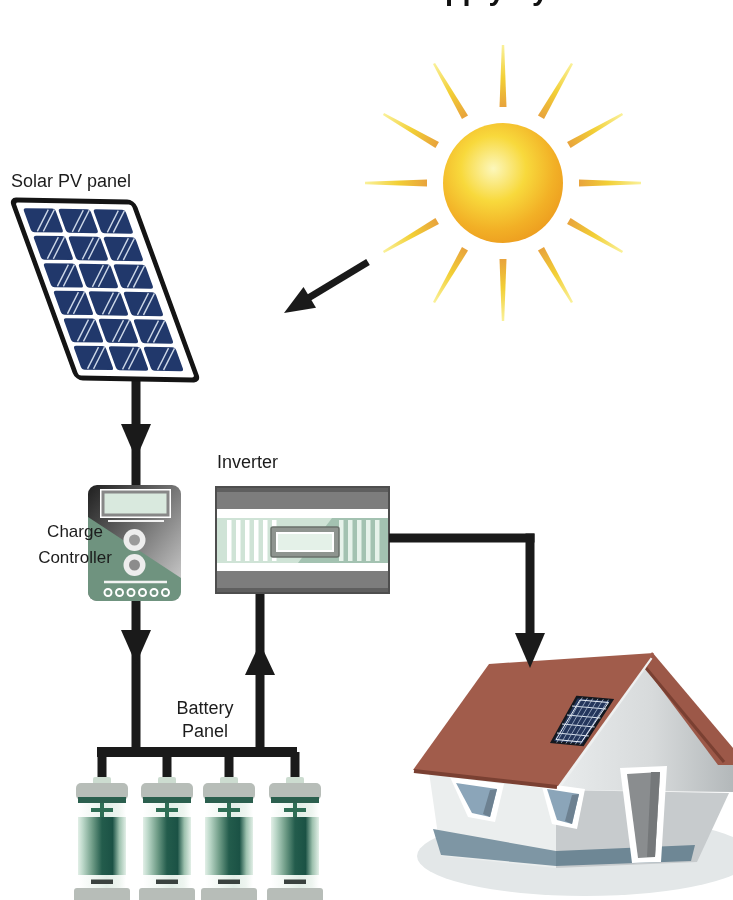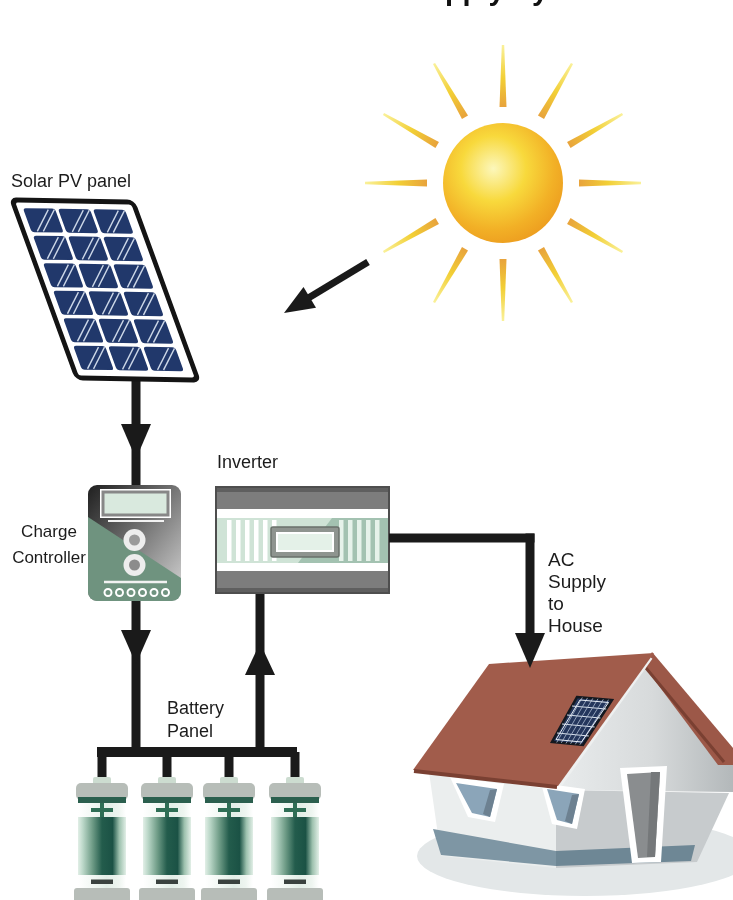--- a/index.html
+++ b/index.html
@@ -3,23 +3,23 @@
 <meta charset="utf-8">
 <style>
   html,body{margin:0;padding:0;background:#ffffff;}
   .stage{
     position:relative;width:733px;height:900px;background:#ffffff;overflow:hidden;
     font-family:"Liberation Sans",sans-serif;color:#1c1c1c;
   }
   .stage svg{position:absolute;left:0;top:0;}
   .lbl{position:absolute;color:#1c1c1c;}
   .lbl-solar-panel{left:11px;top:171px;font-size:18px;}
-  .lbl-charge-controller{left:0;top:519px;width:98px;text-align:center;font-size:17px;line-height:26px;}
+  .lbl-charge-controller{left:0;top:519px;width:98px;text-align:center;font-size:17px;line-height:26px;padding-left:26px;}
   .lbl-inverter{left:217px;top:452px;width:100px;text-align:left;font-size:18px;}
-  .lbl-battery-bank{left:167px;top:697px;width:100px;font-size:18px;line-height:23px;}
+  .lbl-battery-bank{left:155px;top:697px;width:100px;text-align:center;font-size:18px;line-height:23px;}
   .lbl-ac-supply{left:548px;top:549px;font-size:19px;line-height:22px;}
   .cropped-title{position:absolute;left:100px;top:0;width:500px;height:9px;overflow:hidden;}
   .cropped-title span{position:absolute;left:0;top:-26px;font-size:29px;font-weight:bold;white-space:nowrap;color:#111;}
 </style>
 </head>
 <body>
 
 <div class="stage">
 
   <svg width="733" height="900" viewBox="0 0 733 900">
@@ -270,20 +270,14 @@
     <div>Controller</div>
   </div>
 
   <div class="lbl lbl-inverter">Inverter</div>
 
   <div class="lbl lbl-battery-bank">
     <div>Battery</div>
     <div>Panel</div>
   </div>
 
-  <div class="lbl lbl-ac-supply">
-    <div>AC</div>
-    <div>Supply</div>
-    <div>to</div>
-    <div>House</div>
-  </div>
 
 </div>
 
 </body></html>

